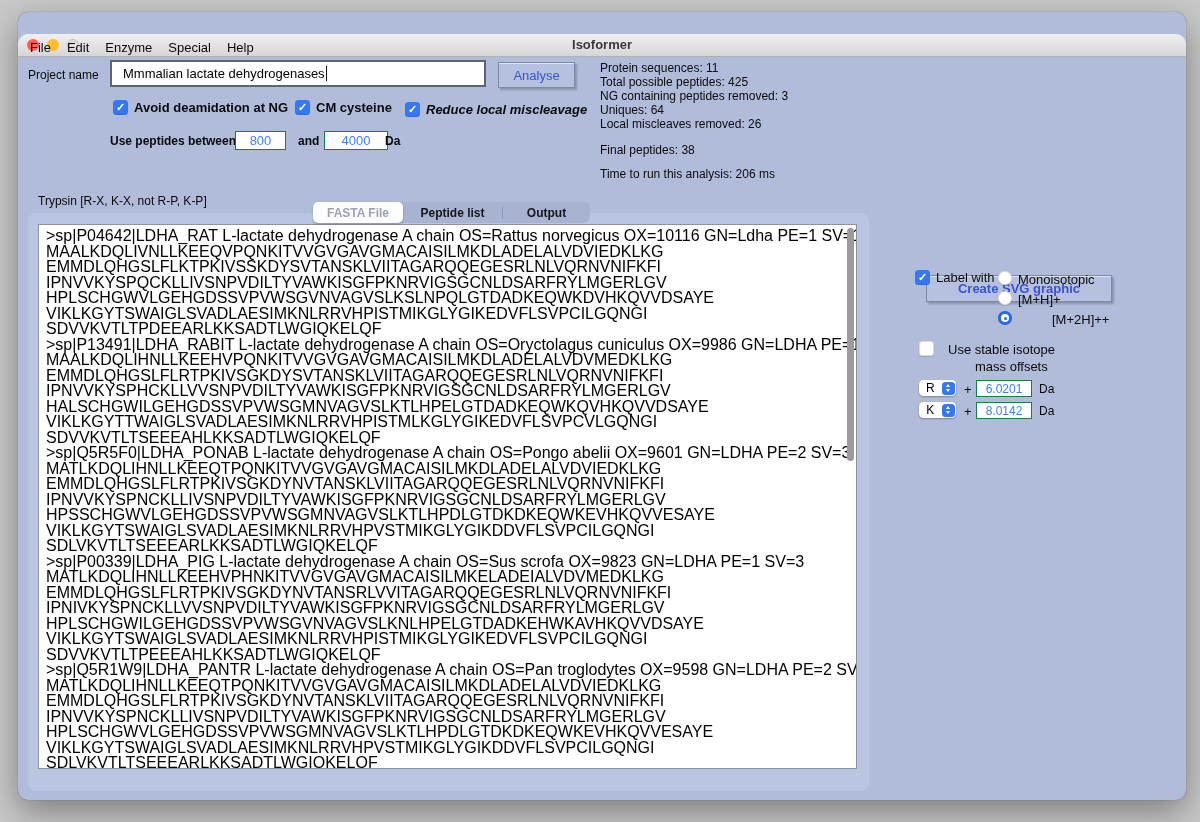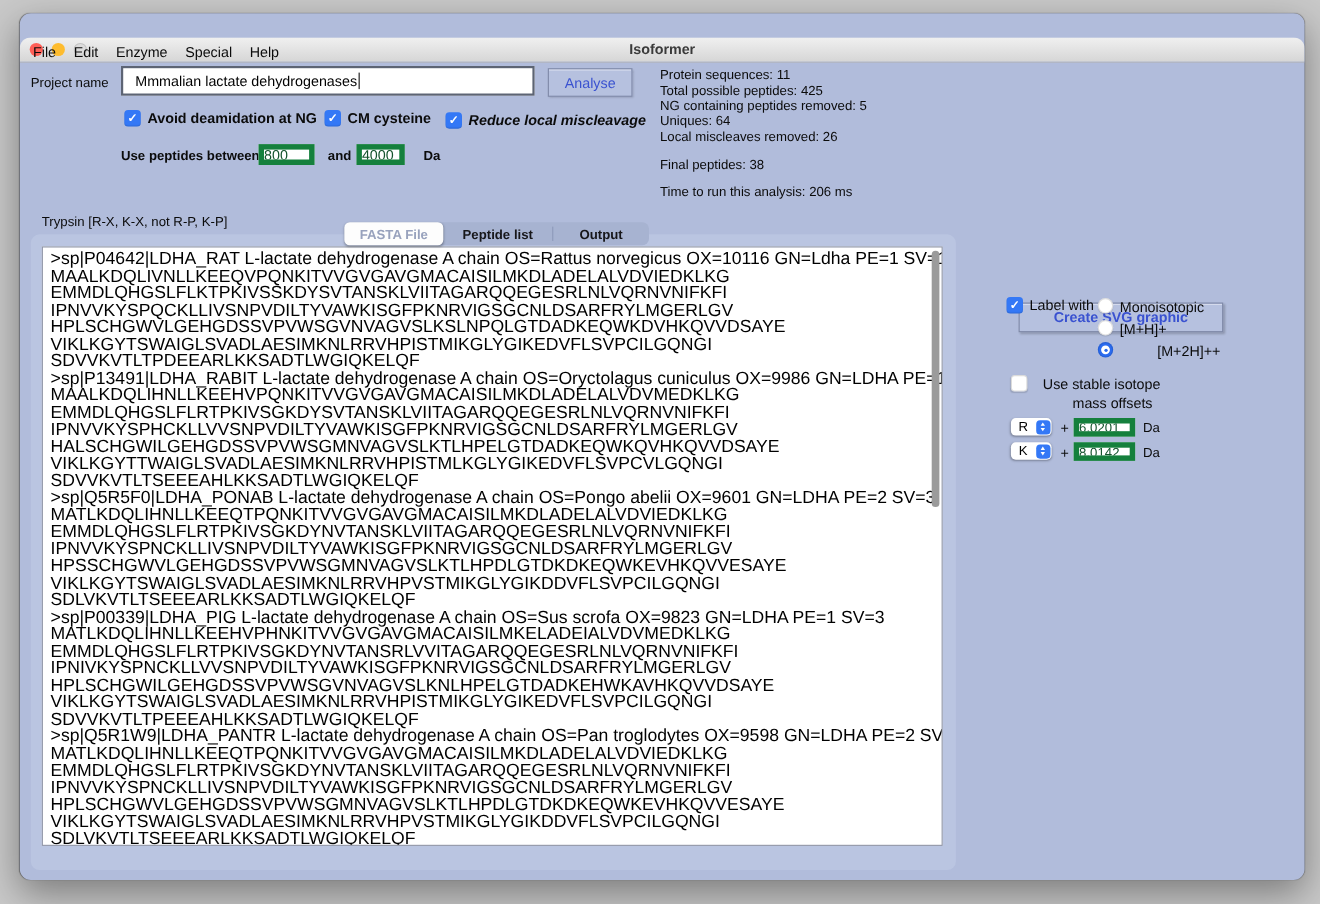--- a/index.html
+++ b/index.html
@@ -43,22 +43,22 @@
   .stats .final { margin-top:12px; }
   .stats .time { margin-top:10px; }
 
   .cb { width:15px; height:15px; border-radius:3.5px; background:#3478f6; color:#fff;
         font-size:11px; font-weight:bold; display:flex; align-items:center; justify-content:center;
         box-shadow:inset 0 -1px 1px rgba(0,0,0,.12); }
   .cb.un { background:#fff; color:transparent;
            box-shadow:inset 0 0 0 1px rgba(0,0,0,.14), 0 1px 1px rgba(0,0,0,.14); }
   .cbrow { display:flex; align-items:center; gap:6px; }
 
-  .numfield { background:#fff; border:5px solid #15803d; font-size:13px; text-align:left;
-              font-family:"Liberation Sans",sans-serif; color:#14532d; }
+  .numfield { background:#fff; border:1px solid #15803d; font-size:13px; text-align:center;
+              font-family:"Liberation Sans",sans-serif; color:#3b82f6; }
 
   .seg { left:295px; top:190px; height:21px; display:flex; background:#a7b3d1;
          border-radius:6px; font-size:12px; z-index:3; align-items:stretch; }
   .seg-item { display:flex; align-items:center; justify-content:center; font-weight:600; color:#17171a; }
   .seg-item.sel { background:#fdfdfd; border-radius:5px; color:#98a2bd;
                   box-shadow:0 1px 2px rgba(0,0,0,.28); }
   .seg-w1{width:90px;} .seg-w2{width:99px;} .seg-w3{width:87px;}
   .seg-div { width:1px; background:#8d99ba; margin:4px 0; }
 
   .panel { left:10px; top:201px; width:841px; height:578px; background:#bac5e1; border-radius:8px; z-index:1; }
@@ -112,21 +112,21 @@
   <div class="abs lbl" style="left:10px; top:56px;">Project name</div>
   <div class="abs project-field">
     <span>Mmmalian lactate dehydrogenases</span>
       <span class="caret"></span>
   </div>
   <div class="abs push analyse">Analyse</div>
 
   <div class="abs stats">
     <div>Protein sequences: 11</div>
     <div>Total possible peptides: 425</div>
-    <div>NG containing peptides removed: 5</div>
+    <div>NG containing peptides removed: 3</div>
     <div>Uniques: 64</div>
     <div>Local miscleaves removed: 26</div>
     <div class="final">Final peptides: 38</div>
     <div class="time">Time to run this analysis: 206 ms</div>
   </div>
 
   <div class="abs cbrow" style="left:95px; top:88px;">
     <span class="cb">
         <span>✓</span>
       </span>
@@ -141,21 +141,21 @@
   <div class="abs cbrow" style="left:387px; top:90px;">
     <span class="cb">
         <span>✓</span>
       </span>
     <span class="lbl13" style="font-weight:bold;font-style:italic;">Reduce local miscleavage</span>
   </div>
 
   <div class="abs lbl" style="left:92px; top:122px; font-weight:bold;">Use peptides between</div>
   <input class="abs numfield" style="left: 217px; top: 119px; width: 51px; height: 19px;" value="800">
   <div class="abs lbl" style="left:280px; top:122px; font-weight:bold;">and</div>
-  <input class="abs numfield" style="left: 306px; top: 119px; width: 44px; height: 19px; text-decoration: underline;" value="4000">
+  <input class="abs numfield" style="left: 306px; top: 119px; width: 64px; height: 19px;" value="4000">
   <div class="abs lbl" style="left:367px; top:122px; font-weight:bold;">Da</div>
 
   <div class="abs lbl" style="left:20px; top:182px;">Trypsin [R-X, K-X, not R-P, K-P]</div>
 
   <div class="abs seg">
     <div class="seg-item sel seg-w1">FASTA File</div>
     <div class="seg-item seg-w2">Peptide list</div>
     <div class="seg-div"></div>
     <div class="seg-item seg-w3">Output</div>
   </div>

